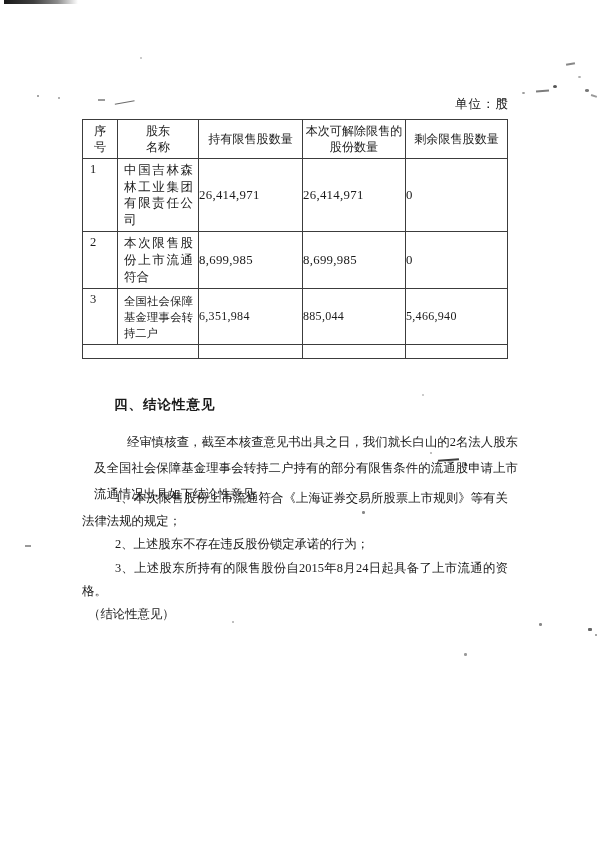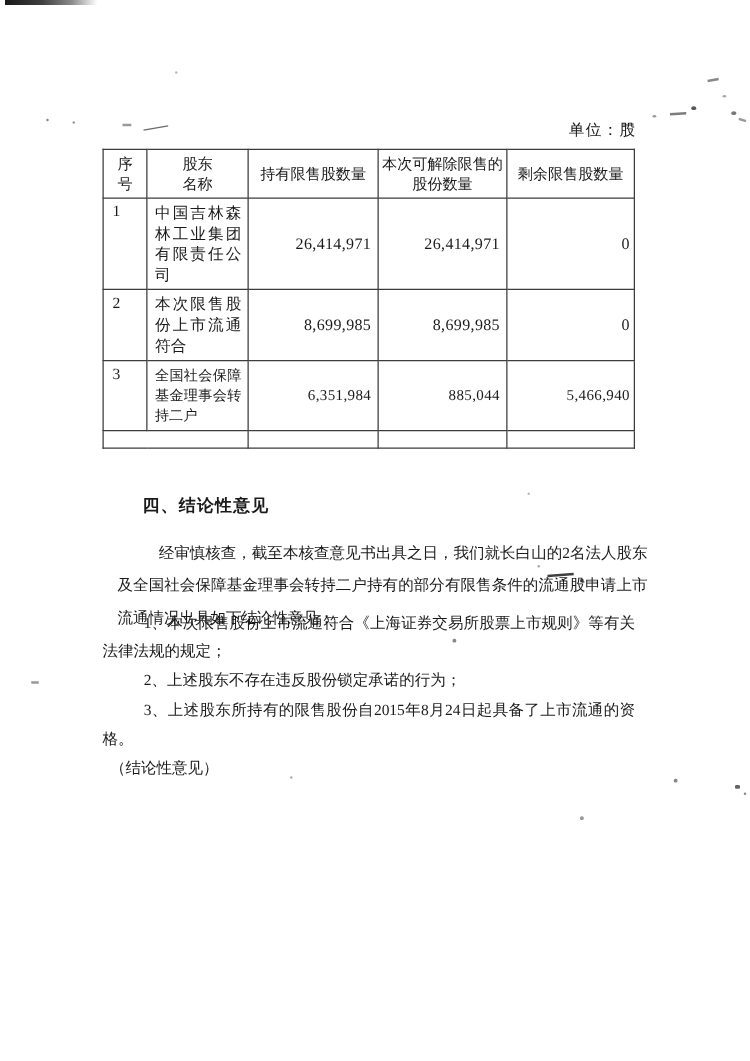--- a/index.html
+++ b/index.html
@@ -61,25 +61,25 @@
   td.cell-no {
     vertical-align:top; text-align:left;
     padding:3px 0 0 7px; font-size:12.5px;
   }
   td.cell-name {
     vertical-align:top; text-align:justify; text-justify:inter-character;
     padding:3px 5px 3px 6px; font-size:12.5px; line-height:16.6px;
   }
   tr.r3 td.cell-name { font-size:11.3px; line-height:16px; padding-top:4px; }
   td.cell-num {
-    text-align:right; vertical-align:middle;
+    text-align:left; vertical-align:middle;
     padding:0 5px 0 0; font-size:12.8px; letter-spacing:0.3px;margin-left:26px;
   }
   td.cell-num.tight { padding-right:3px; }
-  tr.r3 td.cell-num { font-size:12px;padding-left:36px; }
+  tr.r3 td.cell-num { font-size:12px; }
   td.total-label {
     text-align:left; vertical-align:middle; padding-left:7px; font-size:13px;
   }
   tr.tot td.cell-num { font-size:12.8px; }
 
   
   .artifact { position:absolute; pointer-events:none; }
   .top-edge {
     left:4px; top:0; width:74px; height:4px;
     background:linear-gradient(90deg,#191919,#3f3f3f 40%,#8b8b8b 72%,rgba(150,150,150,0));

